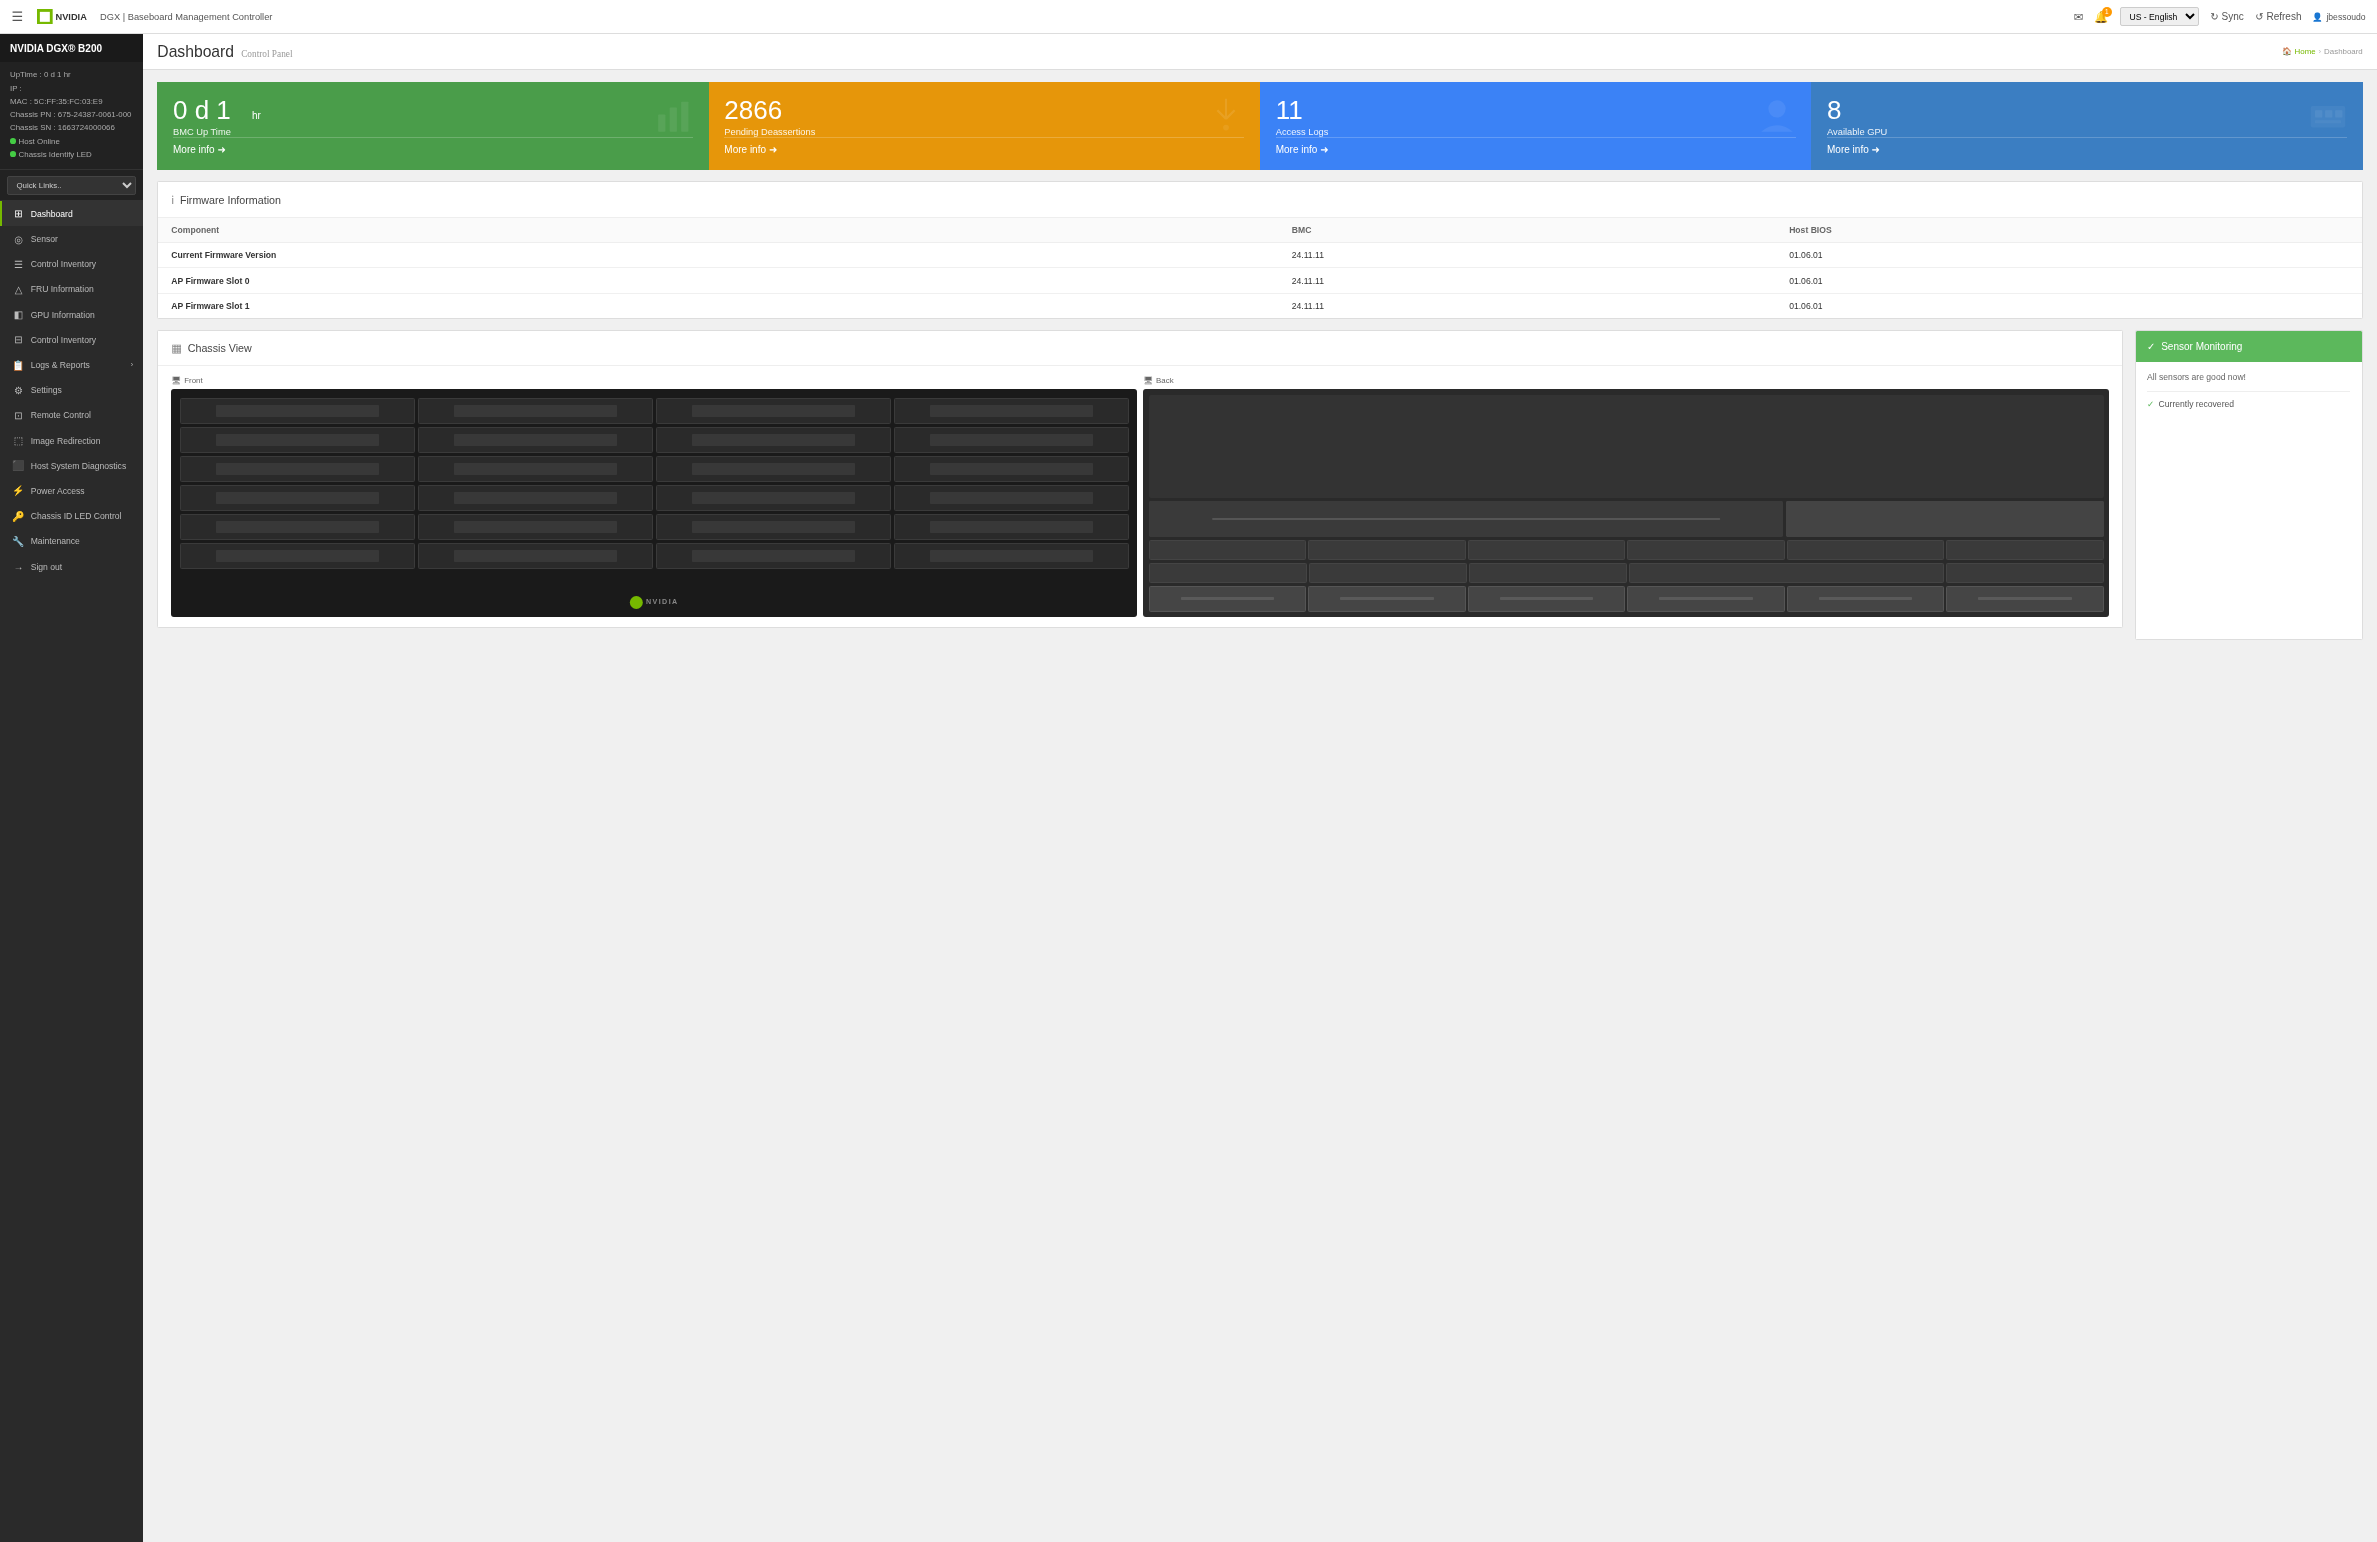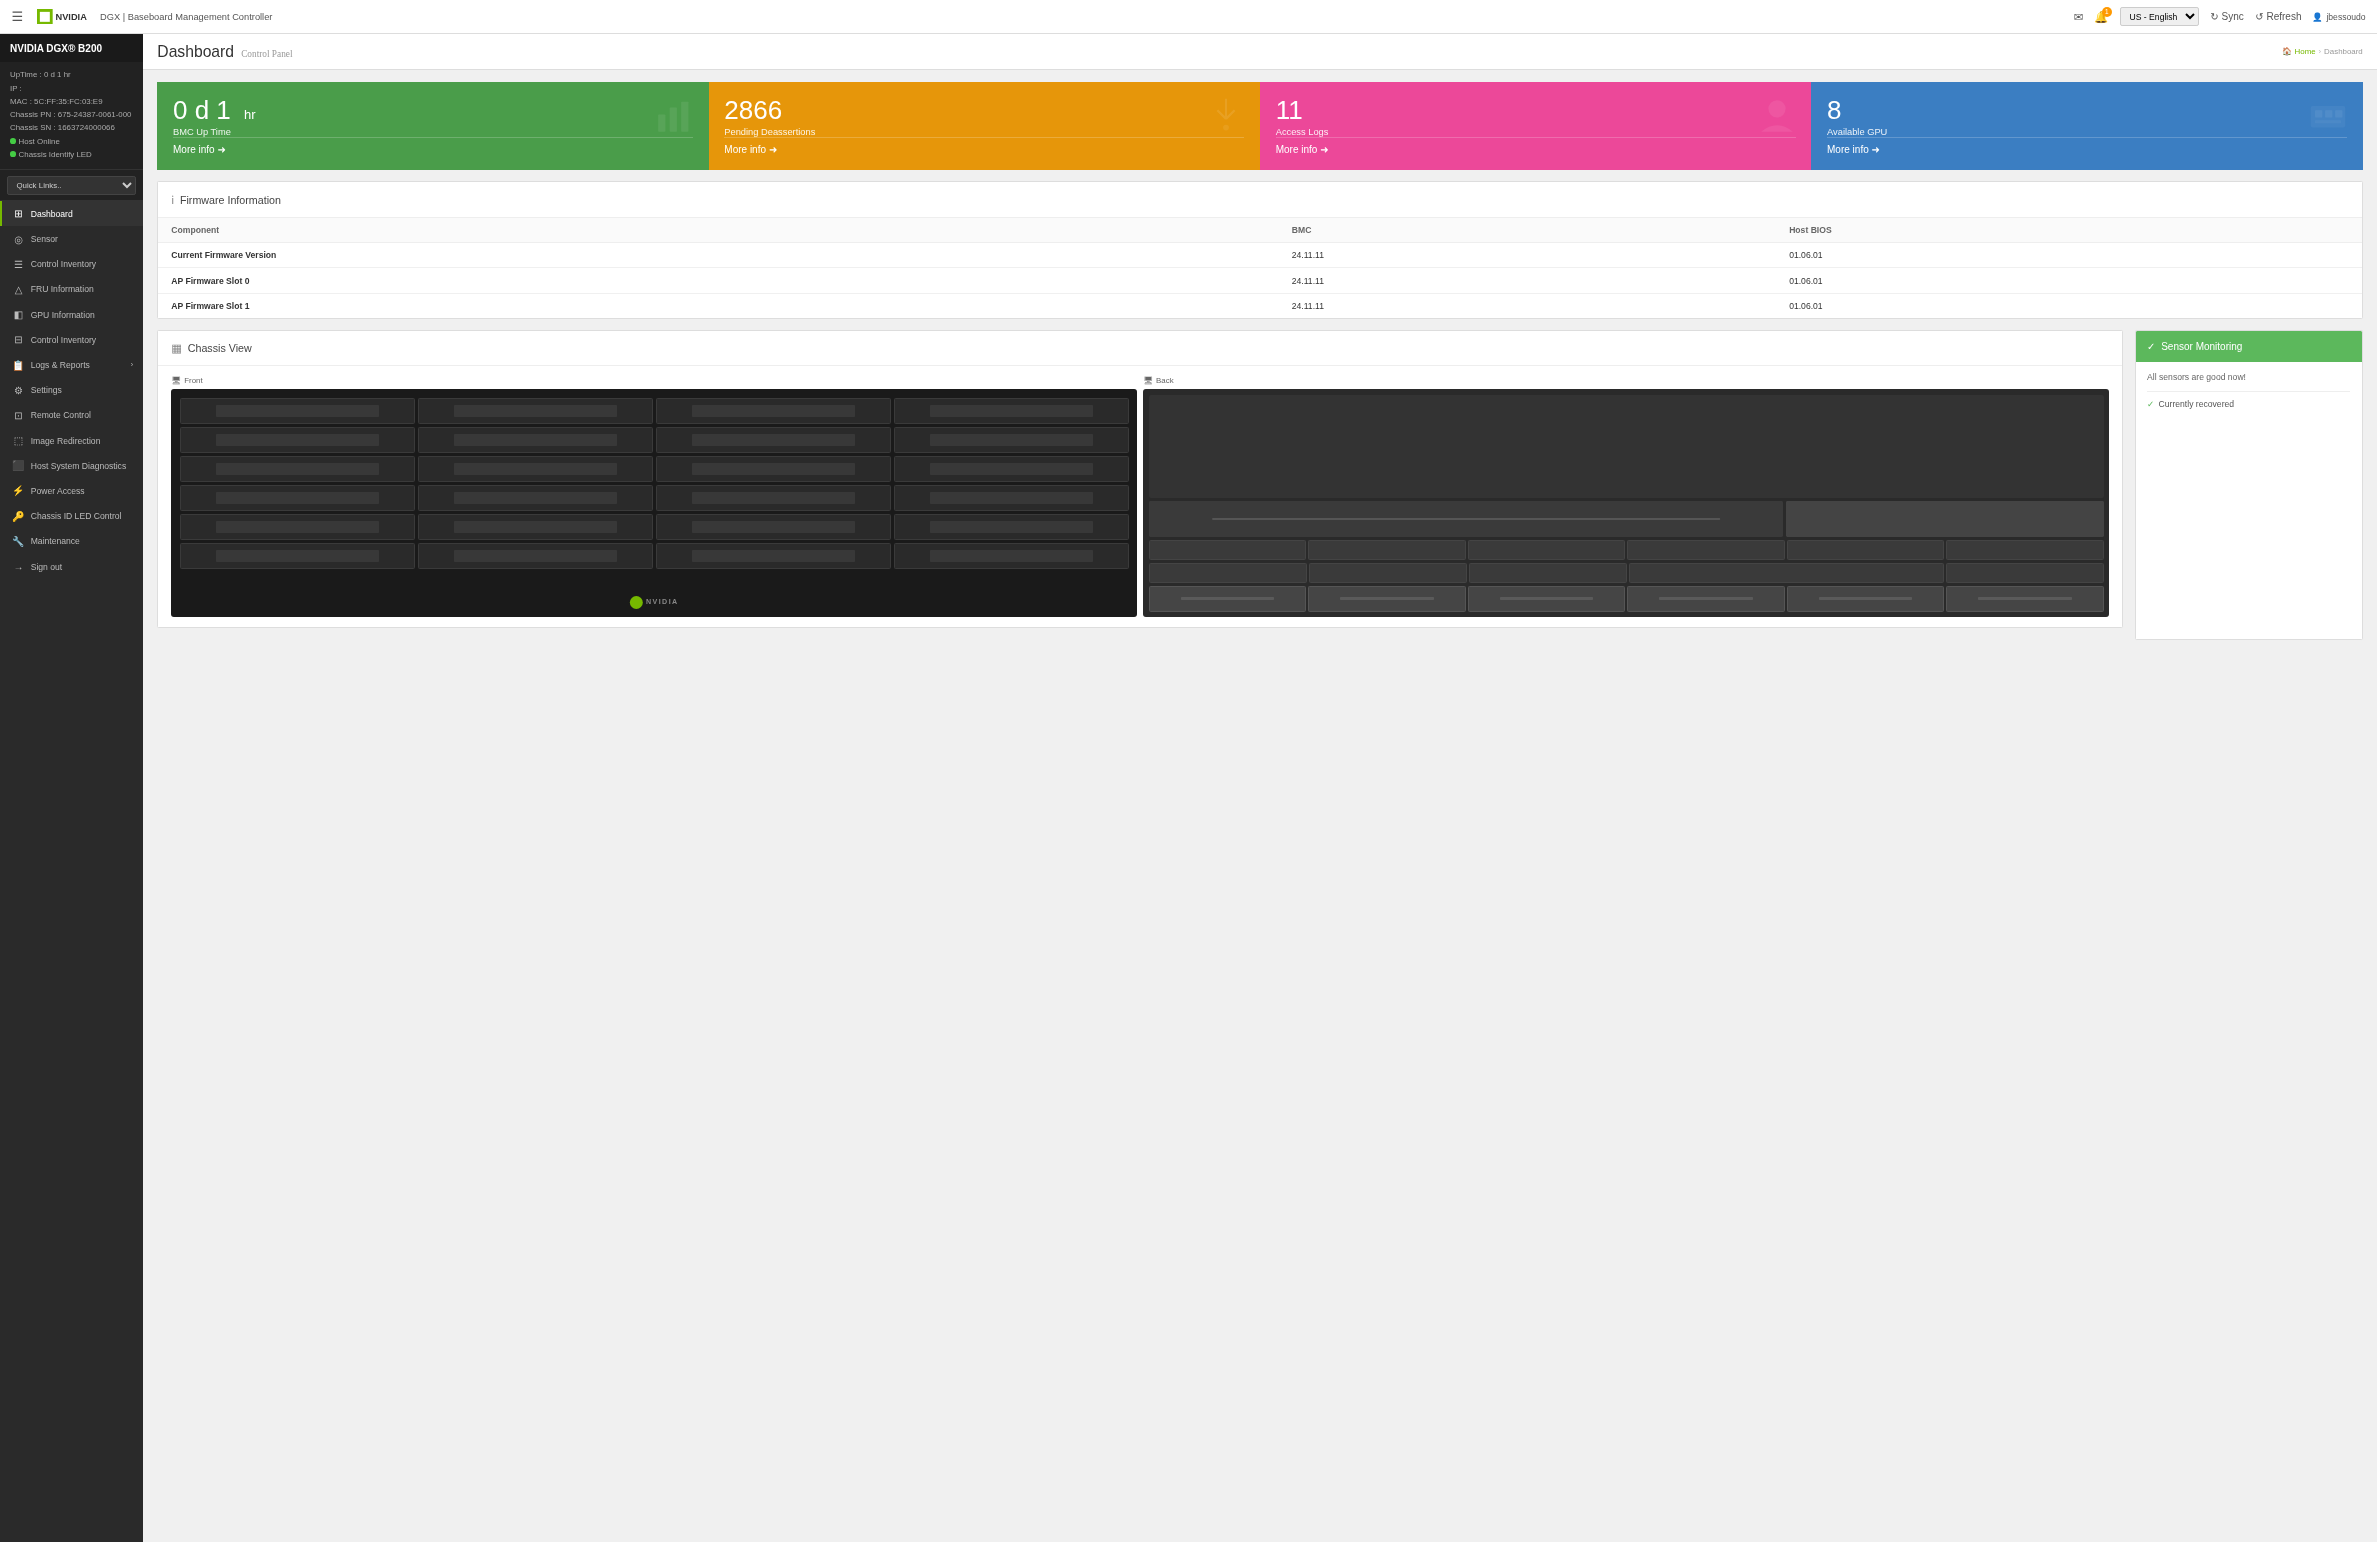--- a/index.html
+++ b/index.html
@@ -64,24 +64,24 @@
     .content { padding: 11.4px 14.3px; }
 
     
     .stat-cards { display: grid; grid-template-columns: repeat(4, 1fr); gap: 0; margin-bottom: 11.4px; }
     .stat-card {
       padding: 14.3px 15.7px; color: #fff; position: relative; overflow: hidden;
       display: flex; flex-direction: column; min-height: 86px;
     }
     .stat-card.green { background: #4a9d4a; }
     .stat-card.orange { background: #e6960a; }
-    .stat-card.red { background: #ec4899; }
+    .stat-card.red { background: #3b82f6; }
     .stat-card.blue { background: #3b7ec2; }
     .stat-card-value { font-size: 26px; font-weight: 300; line-height: 1.1; }
-    .stat-card-value span { font-size: 13px; margin-left: 6px; }
+    .stat-card-value span { font-size: 10px; margin-left: 14px; }
     .stat-card-label { font-size: 9.3px; margin-top: 2.9px; opacity: 0.9; }
     .stat-card-icon { position: absolute; right: 11.4px; top: 11.4px; font-size: 37px; opacity: 0.25; }
     .stat-card-icon svg { width: 46px; height: 46px; fill: rgba(255,255,255,0.3); }
     .stat-card-more {
       margin-top: auto; border-top: 0.7px solid rgba(255,255,255,0.2);
       padding-top: 6px; font-size: 10px; cursor: pointer; display: flex; align-items: center; gap: 2.9px;
     }
 
     
     .section-card { background: #fff; border: 0.7px solid #ddd; border-radius: 1.4px; margin-bottom: 11.4px; }

